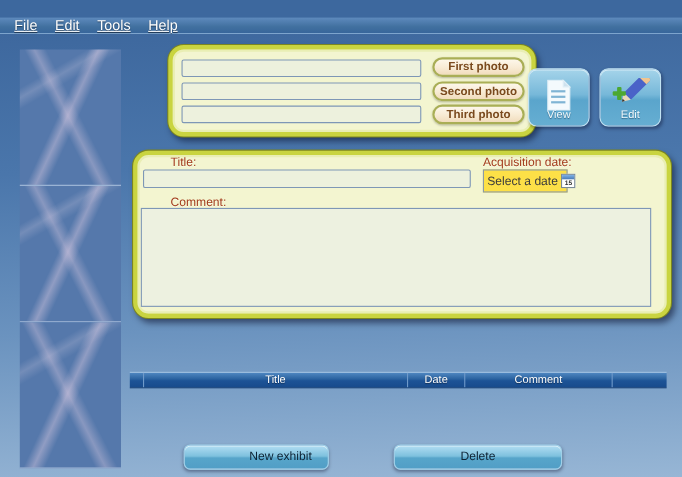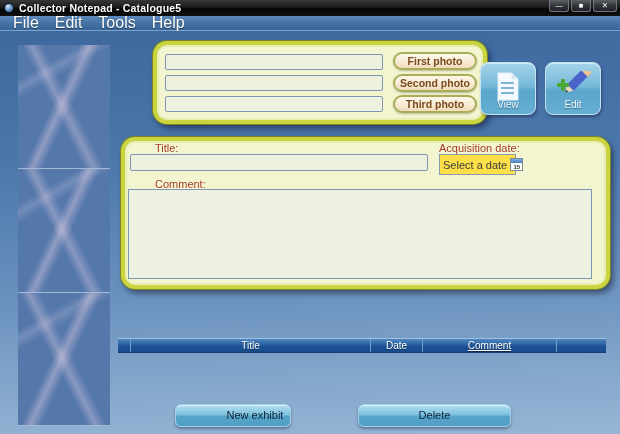--- a/index.html
+++ b/index.html
@@ -34,22 +34,22 @@
   .win-btn.close { width:24px; }
 
   
   .menubar {
     position:absolute; left:0; top:16px; width:620px; height:15px;
     background:linear-gradient(#5e8abd 0%, #41709f 60%, #38669b 100%);
     border-bottom:1px solid #7da4cd;
     display:flex; align-items:center; padding-left:5px;
   }
   .menu-item {
-    color:#fff; font-size:16px; padding:0 8px; line-height:14px;
-    text-shadow:0 1px 1px rgba(0,0,0,.5); cursor:default;
+    color:#fff; font-size:13px; padding:0 8px; line-height:14px;
+    text-shadow:0 1px 1px rgba(0,0,0,.5); cursor:default;text-decoration:underline;
   }
 
   
   .client {
     position:absolute; left:0; top:31px; width:620px; height:403px;
     background:linear-gradient(178deg, #3e689e 0%, #4a76ab 30%, #6b93bf 65%, #97b6d5 100%);
   }
 
   
   .sidebar { position:absolute; left:18px; top:14px; width:92px; height:381px; }
@@ -162,49 +162,40 @@
     border-top:1px solid #9fc0e0; border-bottom:1px solid #123d75;
   }
   .th-cell {
     border-right:1px solid #6f9aca; color:#fff; font-size:10px;
     text-align:center; line-height:13px; text-shadow:0 1px 1px rgba(0,0,0,.45);
     overflow:hidden; cursor:default;
   }
   .th-lead   { width:13px; flex:none; }
   .th-title  { width:240px; flex:none; }
   .th-date   { width:52px; flex:none; }
-  .th-comment{ width:134px; flex:none;text-decoration:underline; }
+  .th-comment{ width:134px; flex:none; }
   .th-tail   { flex:1; border-right:none; }
 
   
   .action-btn {
     position:absolute; top:373px; height:23px;
     border:1px solid #9fd0e8; border-radius:6px;
     background:linear-gradient(#b3def3 0%, #7ec1de 46%, #57a5ca 54%, #519ec6 100%);
     color:#0d2335; font-size:11px; font-family:"Liberation Sans", sans-serif;
     text-align:center; line-height:21px; cursor:pointer;
     box-shadow:0 2px 3px rgba(0,0,30,.35), inset 0 1px 0 rgba(255,255,255,.6);
   }
-  .new-exhibit-btn { left:175px; width:116px;padding-left:44px; }
+  .new-exhibit-btn { left:167px; width:132px;padding-left:44px; }
   .delete-btn { left:358px; width:153px; }
 </style>
 </head>
 <body>
 
 <div class="screen">
 
-  <div class="titlebar">
-    <span class="app-icon"></span>
-    <span class="titlebar-text">Collector Notepad - Catalogue5</span>
-    <span class="win-controls">
-      <span class="win-btn">—</span>
-      <span class="win-btn">■</span>
-      <span class="win-btn close">✕</span>
-    </span>
-  </div>
 
   <div class="menubar">
     <span class="menu-item">File</span>
     <span class="menu-item">Edit</span>
     <span class="menu-item">Tools</span>
     <span class="menu-item">Help</span>
   </div>
 
   <div class="client">
 

